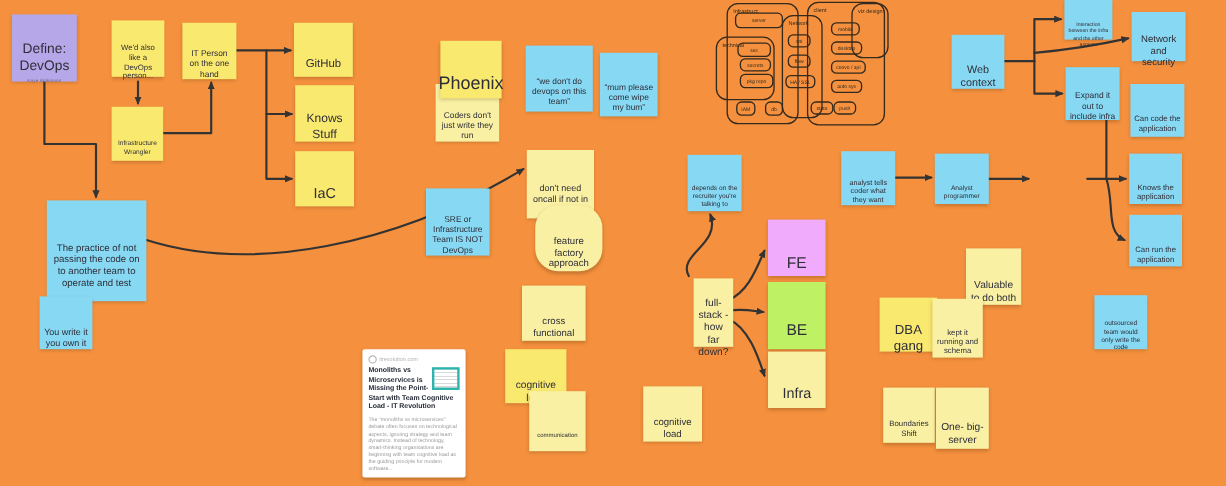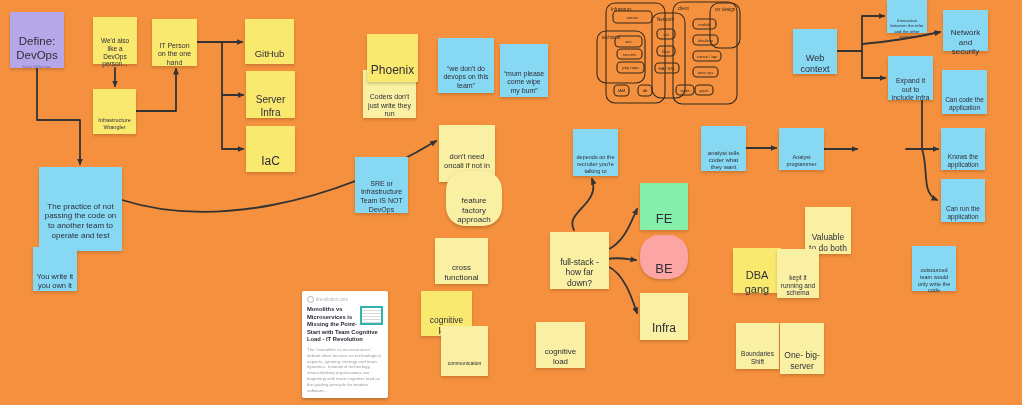--- a/index.html
+++ b/index.html
@@ -128,35 +128,35 @@
     <div class="note" style="left: 93px; top: 89px; width: 43px; height: 45px; font-size: 5.5px; background: rgb(250, 233, 111);">
       <span class="nt">Infrastructure Wrangler</span>
     </div>
     <div class="note" style="left: 152px; top: 19px; width: 45px; height: 47px; font-size: 7px; background: rgb(250, 233, 111);">
       <span class="nt">IT Person on the one hand</span>
     </div>
     <div class="note" style="left: 245px; top: 19px; width: 49px; height: 45px; font-size: 9.5px; background: rgb(250, 233, 111); text-align: center;">
       <span class="nt">GitHub</span>
     </div>
     <div class="note" style="left: 246px; top: 71px; width: 49px; height: 47px; font-size: 10px; background: rgb(250, 233, 111);">
-      <span class="nt">Server Infra</span>
+      <span class="nt">Knows Stuff</span>
     </div>
     <div class="note" style="left: 246px; top: 126px; width: 49px; height: 46px; font-size: 12px; background: rgb(250, 233, 111);">
       <span class="nt">IaC</span>
     </div>
     <div class="note" style="left: 39px; top: 167px; width: 83px; height: 84px; font-size: 8px; background: rgb(135, 216, 243);">
       <span class="nt">The practice of not passing the code on to another team to operate and test</span>
     </div>
     <div class="note" style="left: 33px; top: 247px; width: 44px; height: 44px; font-size: 7.5px; background: rgb(135, 216, 243); justify-content: center;">
       <span class="nt">You write it you own it</span>
     </div>
     <div class="note" style="left: 363px; top: 70px; width: 53px; height: 48px; font-size: 7px; background: rgb(249, 240, 163);">
       <span class="nt">Coders don't just write they run</span>
     </div>
-    <div class="note" style="left: 367px; top: 34px; width: 51px; height: 48px; font-size: 12px; background: rgb(250, 233, 111);">
+    <div class="note" style="left: 367px; top: 34px; width: 51px; height: 48px; font-size: 15px; background: rgb(250, 233, 111);">
       <span class="nt">Phoenix</span>
     </div>
     <div class="note" style="left: 438px; top: 38px; width: 56px; height: 55px; font-size: 7px; background: rgb(135, 216, 243);">
       <span class="nt">“we don't do devops on this team”</span>
     </div>
     <div class="note" style="left: 500px; top: 44px; width: 48px; height: 53px; font-size: 7px; background: rgb(135, 216, 243);">
       <span class="nt">“mum please come wipe my bum”</span>
     </div>
     <div class="note" style="left: 439px; top: 125px; width: 56px; height: 57px; font-size: 7.5px; background: rgb(249, 240, 163);">
       <span class="nt">don't need oncall if not in ops</span>
@@ -172,30 +172,30 @@
     </div>
     <div class="note" style="left: 421px; top: 291px; width: 51px; height: 45px; font-size: 8.5px; background: rgb(250, 233, 111);">
       <span class="nt">cognitive load</span>
     </div>
     <div class="note" style="left: 441px; top: 326px; width: 47px; height: 50px; font-size: 5px; background: rgb(249, 240, 163);">
       <span class="nt">communication</span>
     </div>
     <div class="note" style="left: 536px; top: 322px; width: 49px; height: 46px; font-size: 8px; background: rgb(249, 240, 163);">
       <span class="nt">cognitive load</span>
     </div>
-    <div class="note" style="left: 550px; top: 232px; width: 59px; height: 57px; font-size: 8.5px; background: rgb(249, 240, 163);">
+    <div class="note" style="left: 578px; top: 232px; width: 33px; height: 57px; font-size: 8.5px; background: rgb(249, 240, 163);">
       <span class="nt">full-stack - how far down?</span>
     </div>
     <div class="note" style="left: 573px; top: 129px; width: 45px; height: 47px; font-size: 5.5px; background: rgb(135, 216, 243);">
       <span class="nt">depends on the recruiter you're talking to</span>
     </div>
-    <div class="note" style="left: 640px; top: 183px; width: 48px; height: 47px; font-size: 13px; background: #86efac;">
+    <div class="note" style="left: 640px; top: 183px; width: 48px; height: 47px; font-size: 13px; background: #f0abfc;">
       <span class="nt">FE</span>
     </div>
-    <div class="note" style="left: 640px; top: 235px; width: 48px; height: 44px; font-size: 13px; background: #fca5a5; border-radius: 19px;">
+    <div class="note" style="left: 640px; top: 235px; width: 48px; height: 56px; font-size: 13px; background: #bef264;">
       <span class="nt">BE</span>
     </div>
     <div class="note" style="left: 640px; top: 293px; width: 48px; height: 47px; font-size: 12px; background: rgb(249, 240, 163);">
       <span class="nt">Infra</span>
     </div>
     <div class="note" style="left: 701px; top: 126px; width: 45px; height: 45px; font-size: 6px; background: rgb(135, 216, 243);">
       <span class="nt">analyst tells coder what they want</span>
     </div>
     <div class="note" style="left: 779px; top: 128px; width: 45px; height: 42px; font-size: 5.5px; background: rgb(135, 216, 243);">
       <span class="nt">Analyst programmer</span>

